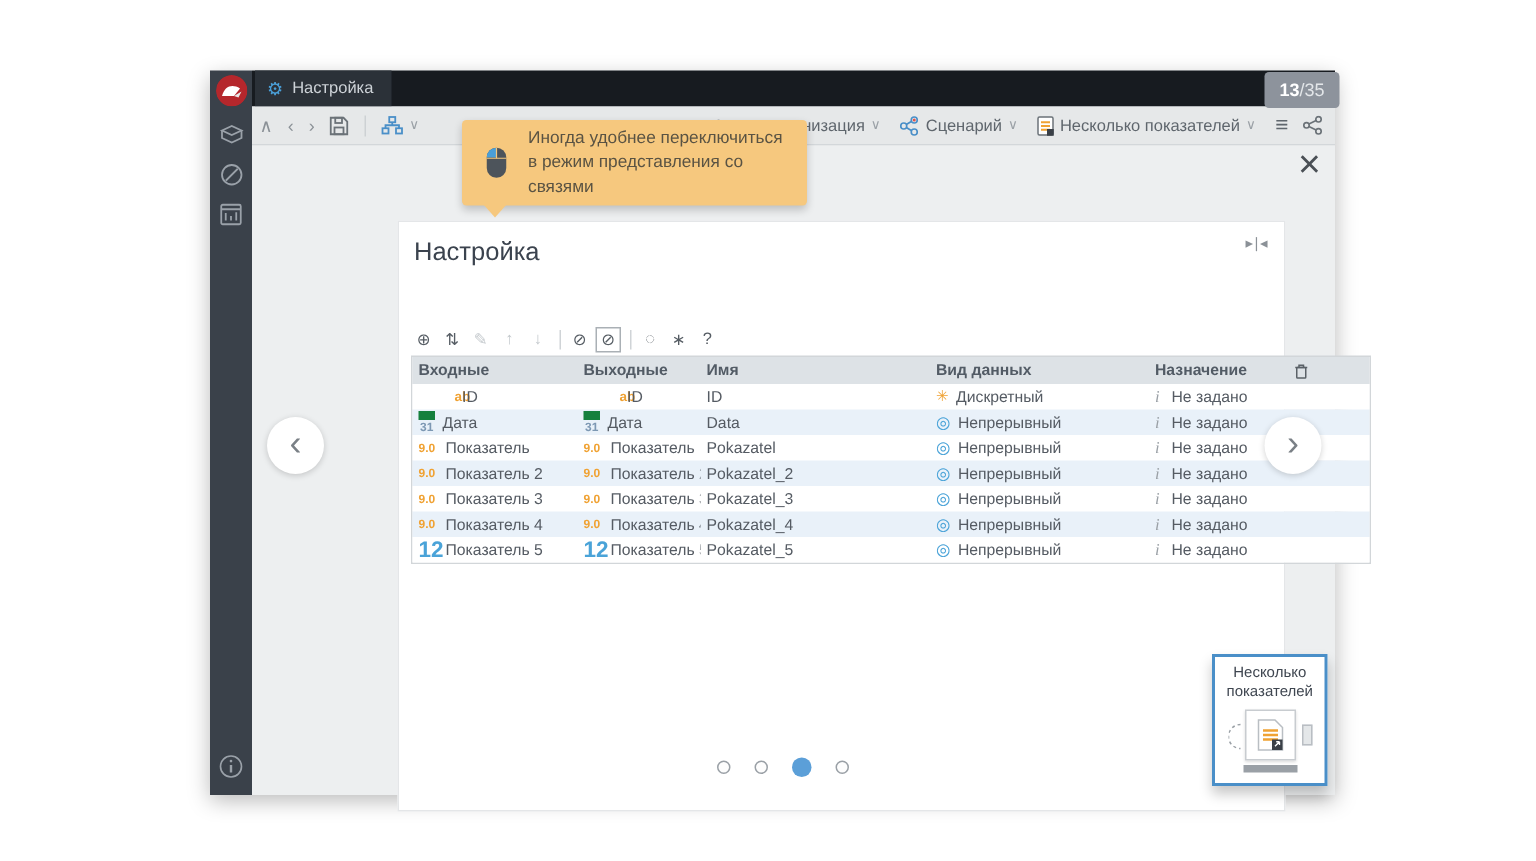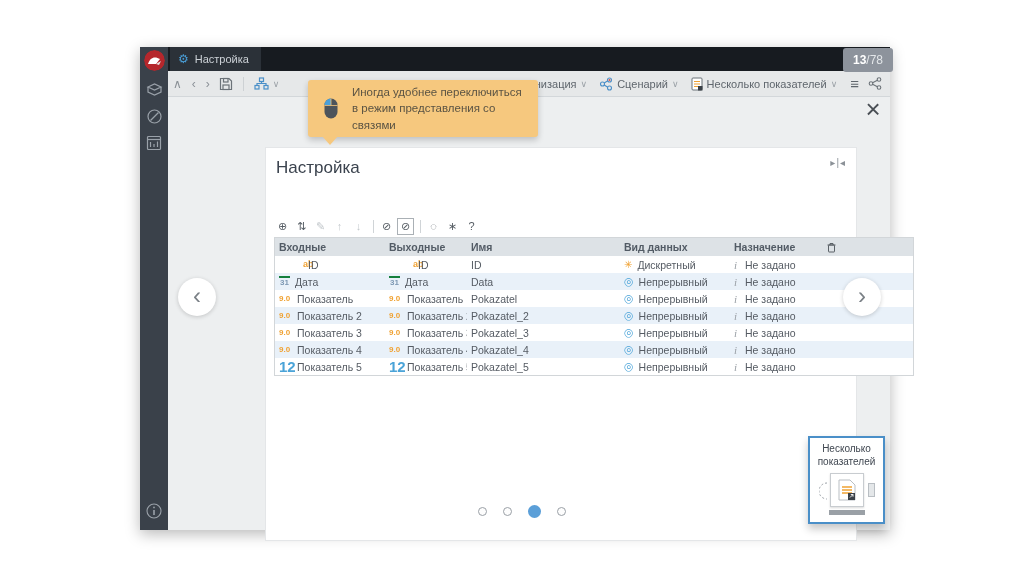--- a/index.html
+++ b/index.html
@@ -65,26 +65,26 @@
   .filterbox input::placeholder { color:#4a5056; opacity:1; }
   .f-clear { color:#b9bec3; font-size:11px; }
 
   
   .table { position:absolute; left:8px; top:89px; width:640px; border:1px solid #d2d6d9; font-size:10.5px; }
   .thead { display:flex; background:#dde2e6; color:#525b65; height:18px; align-items:center; font-weight:bold; }
   .trow { display:flex; height:17px; align-items:center; color:#555b63; background:#fff; }
   .trow.alt { background:#e9f1f9; }
   .cell { padding:0 4px; display:flex; align-items:center; gap:5px; overflow:hidden; white-space:nowrap; }
   .c-in{width:110px;} .c-out{width:82px;} .c-name{width:153px;} .c-kind{width:110px;}
-  .c-purp{width:89px;} .c-del{width:24px; justify-content:center;}
+  .c-purp{width:89px;margin-left:36px;} .c-del{width:24px; justify-content:center;}
   .ticon { font-size:8px; font-weight:bold; line-height:1; width:13px; flex:none; }
   .t-ab { color:#f0a233; font-size:9px;padding-left:24px; }
   .t-real { color:#f0a233; }
   .t-int { color:#4aa3d8; font-size:15px; }
-  .t-date { color:#7d98b3; border-top:2px solid #15803d; padding-top:1px; width:11px; text-align:center; }
+  .t-date { color:#7d98b3; border-top:6px solid #15803d; padding-top:1px; width:11px; text-align:center; }
   .k-disc { color:#f0a233; font-size:10px; }
   .k-cont { color:#4aa3d8; font-size:11px; }
   .p-info { color:#9aa0a6; font-family:"Liberation Serif",serif; font-style:italic; font-size:11px; width:6px; }
 
   
   .tooltip { position:absolute; left:308px; top:80px; width:230px; height:57px; background:#f6c87e;
              border-radius:3px; box-shadow:0 3px 6px rgba(0,0,0,.2); z-index:30;
              display:flex; align-items:center; padding:8px 10px 8px 16px; gap:14px; }
   .tooltip::after { content:""; position:absolute; left:14px; bottom:-8px; border-left:8px solid transparent;
                     border-right:8px solid transparent; border-top:9px solid #f6c87e; }
@@ -432,21 +432,21 @@
       <rect x="0.5" y="0.5" width="13" height="20" rx="6.5" fill="#4d545b"></rect>
       <path d="M0.5 7 A6.5 6.5 0 0 1 7 0.5 L7 7 Z" fill="#4a9fd8"></path>
       <path d="M0.5 7.5 H13.5" stroke="#f6c87e" stroke-width="0.8"></path>
       <path d="M7 0.5 V7.5" stroke="#f6c87e" stroke-width="0.8"></path>
     </svg>
     <span class="tip-text">Иногда удобнее переключиться в режим представления со связями</span>
   </div>
 
   <div class="step-badge">
     <b>13</b>
-      <span>/78</span>
+      <span>/35</span>
   </div>
 
   <div class="close-x">×</div>
 
   <div class="nav-circle nav-prev">
       <span>‹</span>
     </div>
   <div class="nav-circle nav-next">
       <span>›</span>
     </div>

